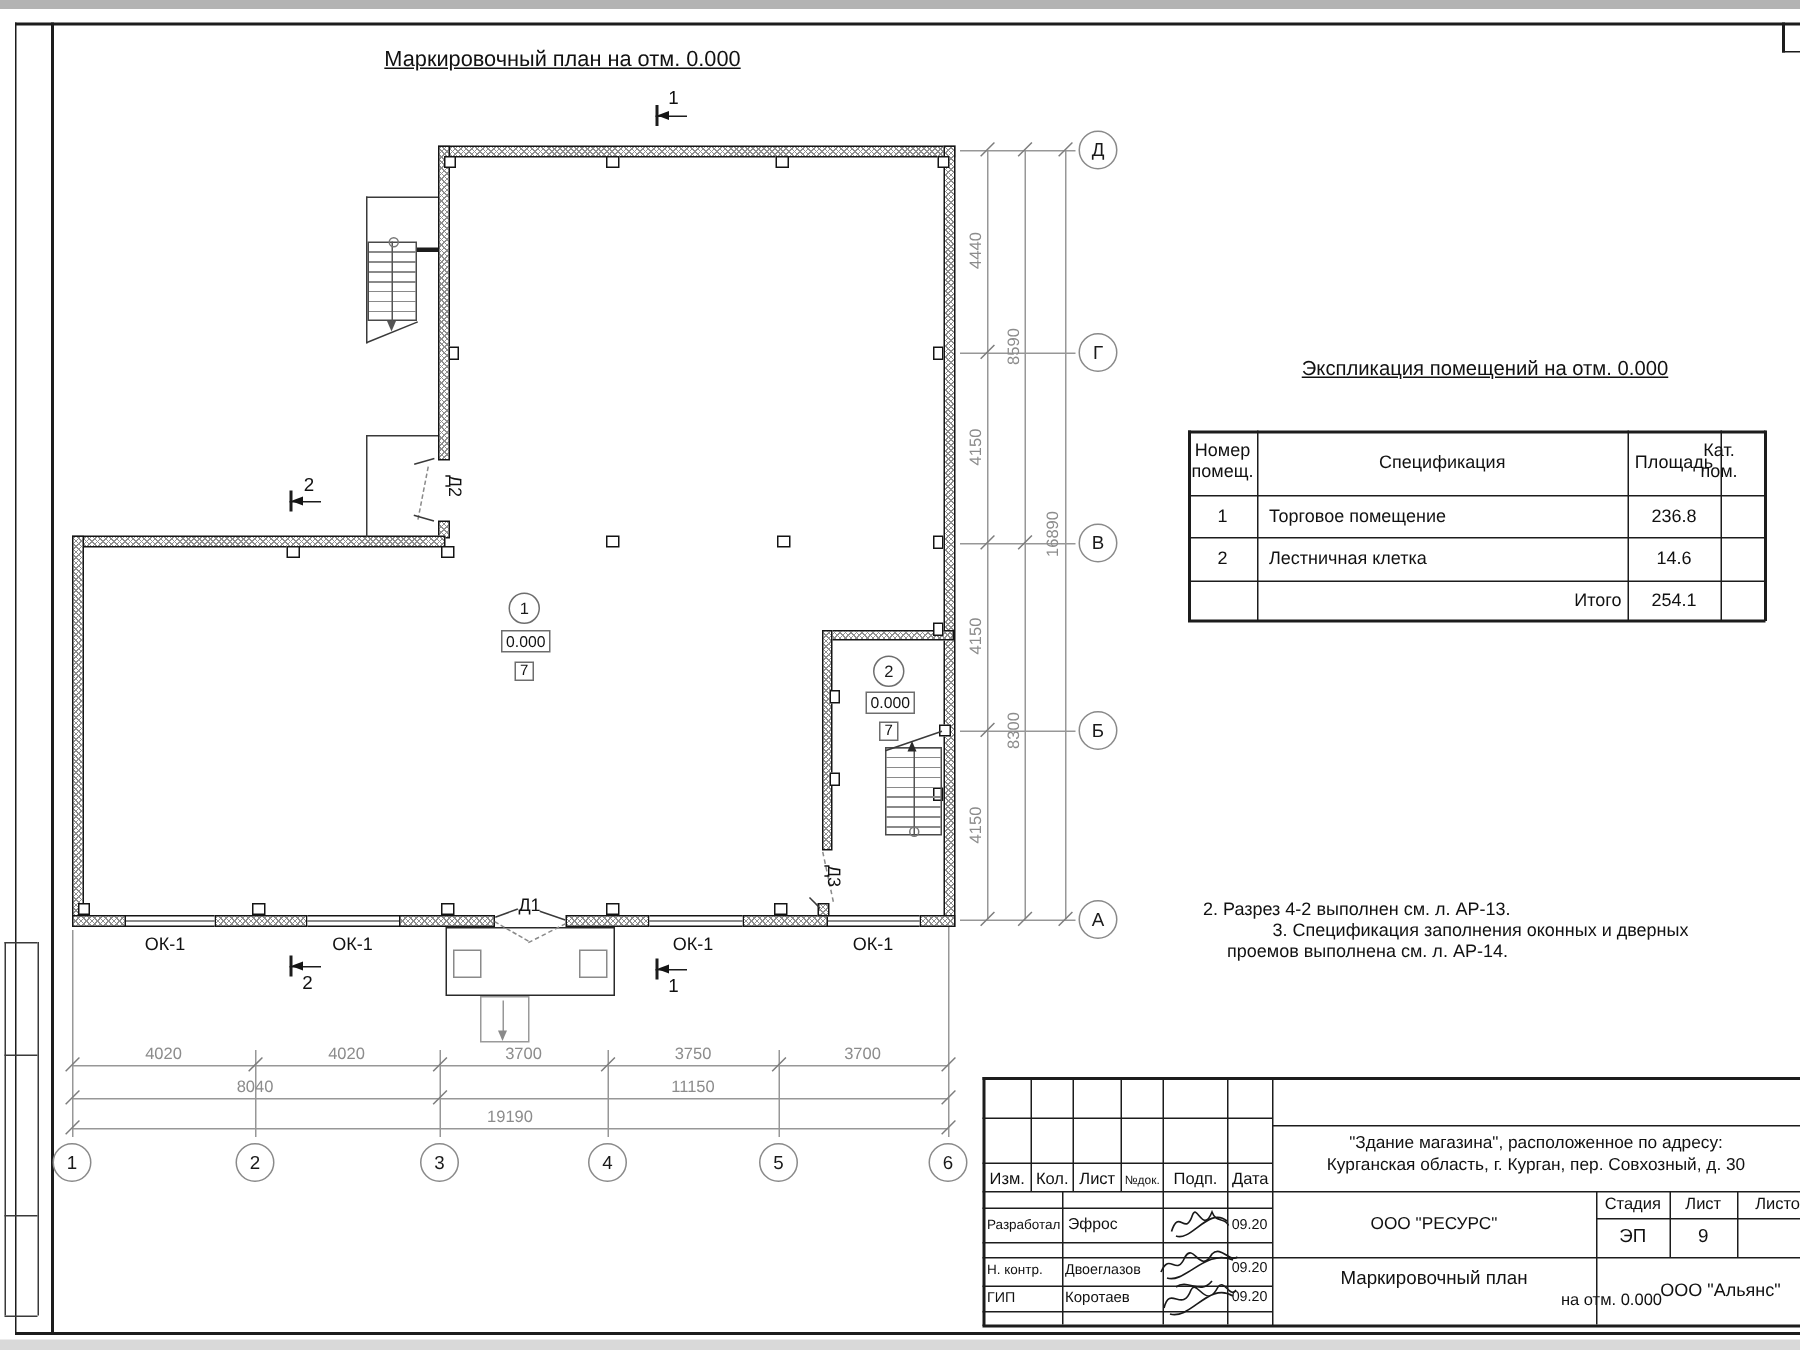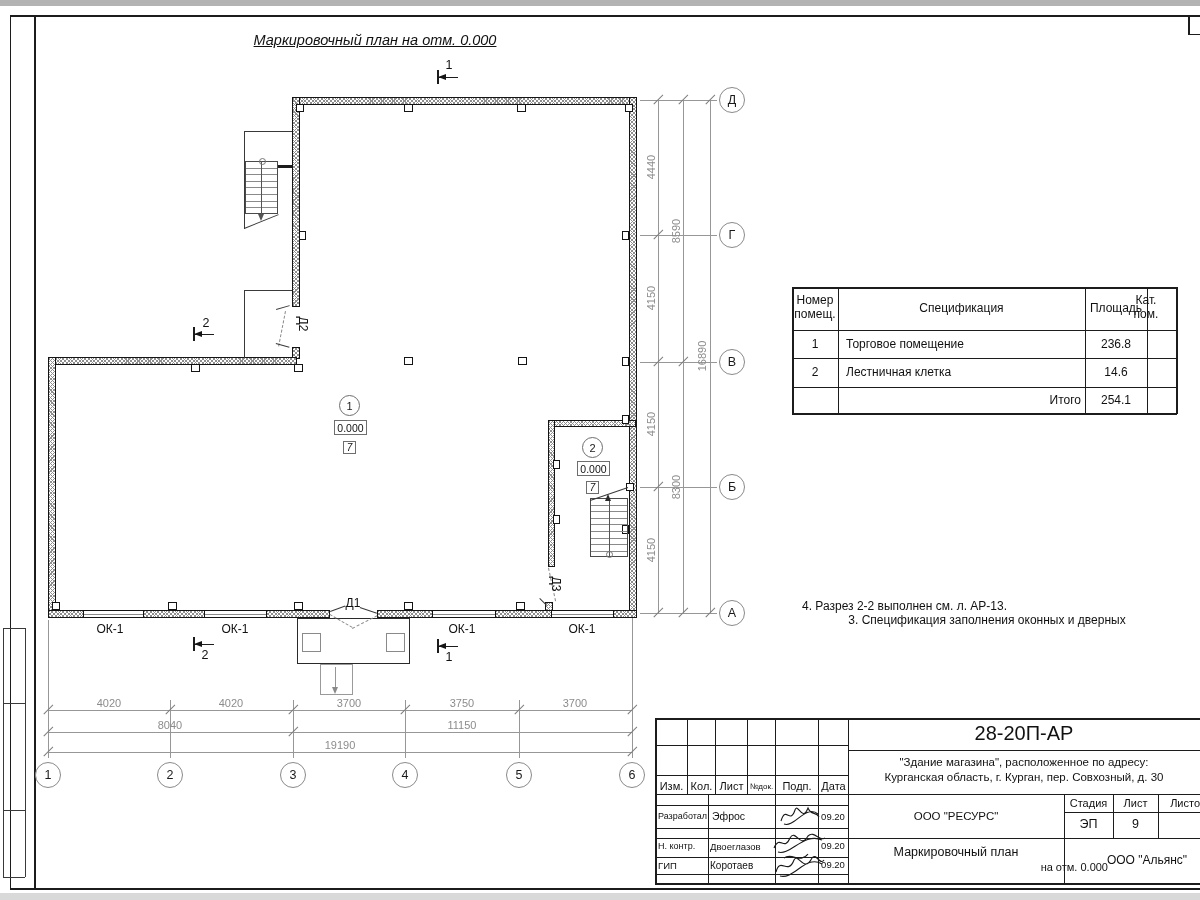--- a/index.html
+++ b/index.html
@@ -22,21 +22,21 @@
   .lbl{font-size:12px;color:#111;text-align:center;white-space:nowrap}
   .circ{box-sizing:border-box;border:1.1px solid #8a8a8a;border-radius:50%;background:#fff;color:#1a1a1a;
         display:flex;align-items:center;justify-content:center;font-size:12.5px}
   .bx{box-sizing:border-box;border:1px solid #6e6e6e;background:#fff;color:#111;
       display:flex;align-items:center;justify-content:center;font-size:10.5px}
   .dashv{width:0;border-left:1.1px dashed #8a8a8a}
   .dashh{height:0;border-top:1.1px dashed #8a8a8a}
   .tri-l{width:0;height:0;border-top:3.5px solid transparent;border-bottom:3.5px solid transparent;border-right:8px solid #141414}
   .tri-d{width:0;height:0;border-left:3.5px solid transparent;border-right:3.5px solid transparent;border-top:7px solid #555}
   .tri-u{width:0;height:0;border-left:3.5px solid transparent;border-right:3.5px solid transparent;border-bottom:7px solid #2a2a2a}
-  .it{font-style:italic}
+  .it{}
   .ul{text-decoration:underline}
   .pre{white-space:pre-line}
   .tb{font-size:11px;color:#111;white-space:nowrap}
   svg{position:absolute;overflow:visible}
 </style>
 </head>
 <body>
 
 <div id="sheet">
 
@@ -233,20 +233,21 @@
   <b class="dim" style="left:437px;top:719px;width:50px">11150</b>
   <b class="dim" style="left:315px;top:739px;width:50px">19190</b>
 
   <i class="circ" style="left:35px;top:762px;width:26px;height:26px">1</i>
   <i class="circ" style="left:157px;top:762px;width:26px;height:26px">2</i>
   <i class="circ" style="left:280px;top:762px;width:26px;height:26px">3</i>
   <i class="circ" style="left:392px;top:762px;width:26px;height:26px">4</i>
   <i class="circ" style="left:506px;top:762px;width:26px;height:26px">5</i>
   <i class="circ" style="left:619px;top:762px;width:26px;height:26px">6</i>
 
+  <b class="lbl it ul" style="left:830px;top:238px;width:320px;font-size:13.5px">Экспликация помещений на отм. 0.000</b>
   <i class="k" style="left:792px;top:287px;width:385px;height:1.5px"></i>
   <i class="k" style="left:792px;top:330px;width:385px;height:1px"></i>
   <i class="k" style="left:792px;top:358px;width:385px;height:1px"></i>
   <i class="k" style="left:792px;top:387px;width:385px;height:1px"></i>
   <i class="k" style="left:792px;top:413px;width:385px;height:1.5px"></i>
   <i class="k" style="left:792px;top:287px;width:1.5px;height:127px"></i>
   <i class="k" style="left:838px;top:287px;width:1px;height:127px"></i>
   <i class="k" style="left:1085px;top:287px;width:1px;height:127px"></i>
   <i class="k" style="left:1147px;top:287px;width:1px;height:127px"></i>
   <i class="k" style="left:1176px;top:287px;width:1.5px;height:127px"></i>
@@ -258,22 +259,23 @@
 пом.</b>
   <b class="lbl" style="left:792px;top:337px;width:46px">1</b>
   <b class="lbl" style="left:846px;top:337px;width:220px;text-align:left">Торговое помещение</b>
   <b class="lbl" style="left:1085px;top:337px;width:62px">236.8</b>
   <b class="lbl" style="left:792px;top:365px;width:46px">2</b>
   <b class="lbl" style="left:846px;top:365px;width:220px;text-align:left">Лестничная клетка</b>
   <b class="lbl" style="left:1085px;top:365px;width:62px">14.6</b>
   <b class="lbl" style="left:985px;top:393px;width:96px;text-align:right">Итого</b>
   <b class="lbl" style="left:1085px;top:393px;width:62px">254.1</b>
 
-  <b class="lbl" style="left:802px;top:599px;width:360px;text-align:left">4. Разрез 2-2 выполнен см. л. АР-13.</b>
+  <b class="lbl" style="left:802px;top:599px;width:360px;text-align:left">2. Разрез 4-2 выполнен см. л. АР-13.</b>
   <b class="lbl" style="left:802px;top:613px;width:370px;text-align:center">3. Спецификация заполнения оконных и дверных</b>
+  <b class="lbl" style="left:818px;top:627px;width:360px;text-align:left">проемов выполнена см. л. АР-14.</b>
 
   <i class="k" style="left:655px;top:718px;width:545px;height:1.5px"></i>
   <i class="k" style="left:655px;top:883px;width:545px;height:1.5px"></i>
   <i class="k" style="left:655px;top:718px;width:1.5px;height:166px"></i>
   <i class="k" style="left:655px;top:745px;width:193px;height:1px"></i>
   <i class="k" style="left:655px;top:775px;width:193px;height:1px"></i>
   <i class="k" style="left:655px;top:794px;width:545px;height:1px"></i>
   <i class="k" style="left:655px;top:805px;width:193px;height:1px"></i>
   <i class="k" style="left:655px;top:828px;width:193px;height:1px"></i>
   <i class="k" style="left:655px;top:838px;width:545px;height:1px"></i>
@@ -314,21 +316,20 @@
   <svg style="left:778px;top:801px" width="44" height="26" viewBox="0 0 44 26">
     <path d="M3,20 C8,4 12,24 17,9 C20,1 24,22 30,7 C33,15 38,10 41,16 M6,23 C16,27 28,3 40,13" stroke="#1a1a1a" stroke-width="1.1" fill="none"></path>
   </svg>
   <svg style="left:770px;top:830px" width="58" height="26" viewBox="0 0 58 26">
     <path d="M4,18 C10,4 14,22 20,8 C26,-2 30,20 38,6 C44,0 50,12 55,8 M8,22 C20,26 34,2 52,10" stroke="#1a1a1a" stroke-width="1.1" fill="none"></path>
   </svg>
   <svg style="left:770px;top:850px" width="58" height="30" viewBox="0 0 58 30">
     <path d="M6,22 C10,6 18,26 24,10 C28,2 34,24 42,8 C46,2 50,16 54,10 M10,26 C24,30 36,4 52,14 M14,8 C22,2 30,14 38,4" stroke="#1a1a1a" stroke-width="1.1" fill="none"></path>
   </svg>
 
-  <b style="left:848px;top:722px;width:352px;text-align:center;font-size:20px">28-20П-АР</b>
   <b class="tb" style="left:848px;top:756px;width:352px;text-align:center;font-size:11.5px">"Здание магазина", расположенное по адресу:</b>
   <b class="tb" style="left:848px;top:771px;width:352px;text-align:center;font-size:11.5px">Курганская область, г. Курган, пер. Совхозный, д. 30</b>
   <b class="tb" style="left:848px;top:810px;width:216px;text-align:center;font-size:11.5px">ООО "РЕСУРС"</b>
   <b class="tb" style="left:848px;top:845px;width:216px;text-align:center;font-size:12.5px">Маркировочный план</b>
   <b class="tb" style="left:892px;top:861px;width:216px;text-align:right;font-size:11px">на отм. 0.000</b>
   <b class="tb" style="left:1064px;top:797px;width:49px;text-align:center">Стадия</b>
   <b class="tb" style="left:1113px;top:797px;width:45px;text-align:center">Лист</b>
   <b class="tb" style="left:1158px;top:797px;width:60px;text-align:center">Листов</b>
   <b class="tb" style="left:1064px;top:817px;width:49px;text-align:center;font-size:12.5px">ЭП</b>
   <b class="tb" style="left:1113px;top:817px;width:45px;text-align:center;font-size:12.5px">9</b>

